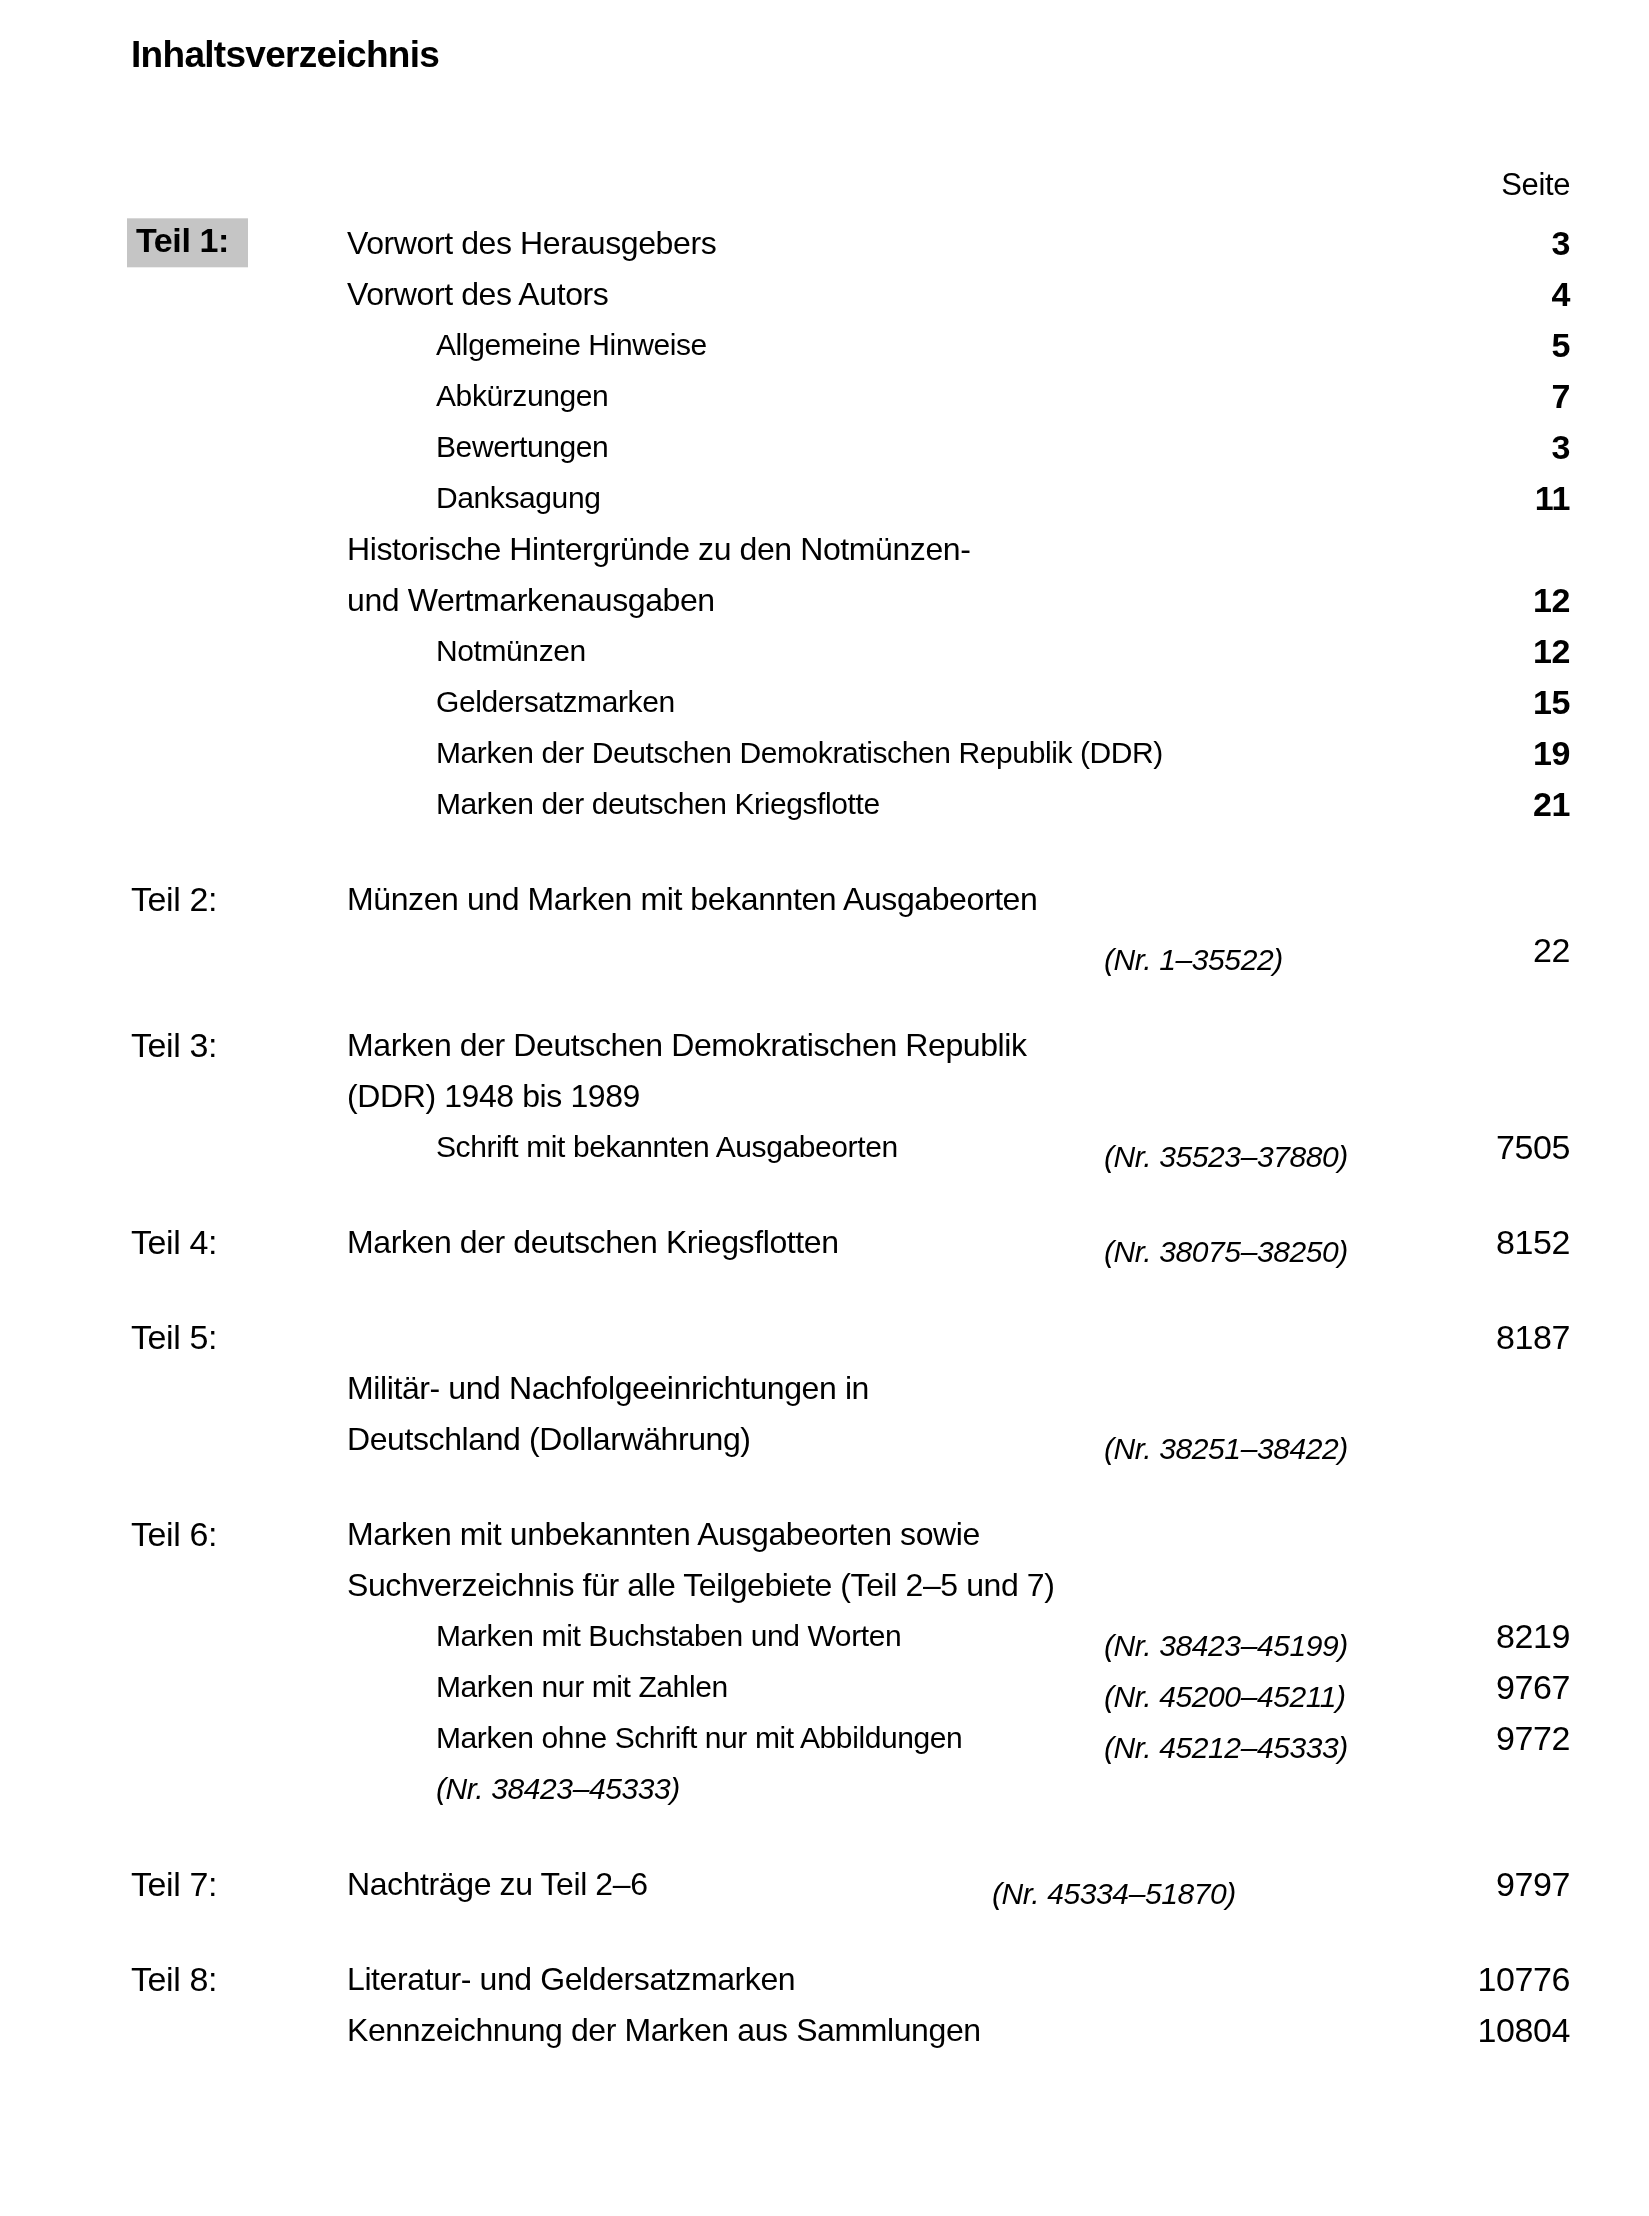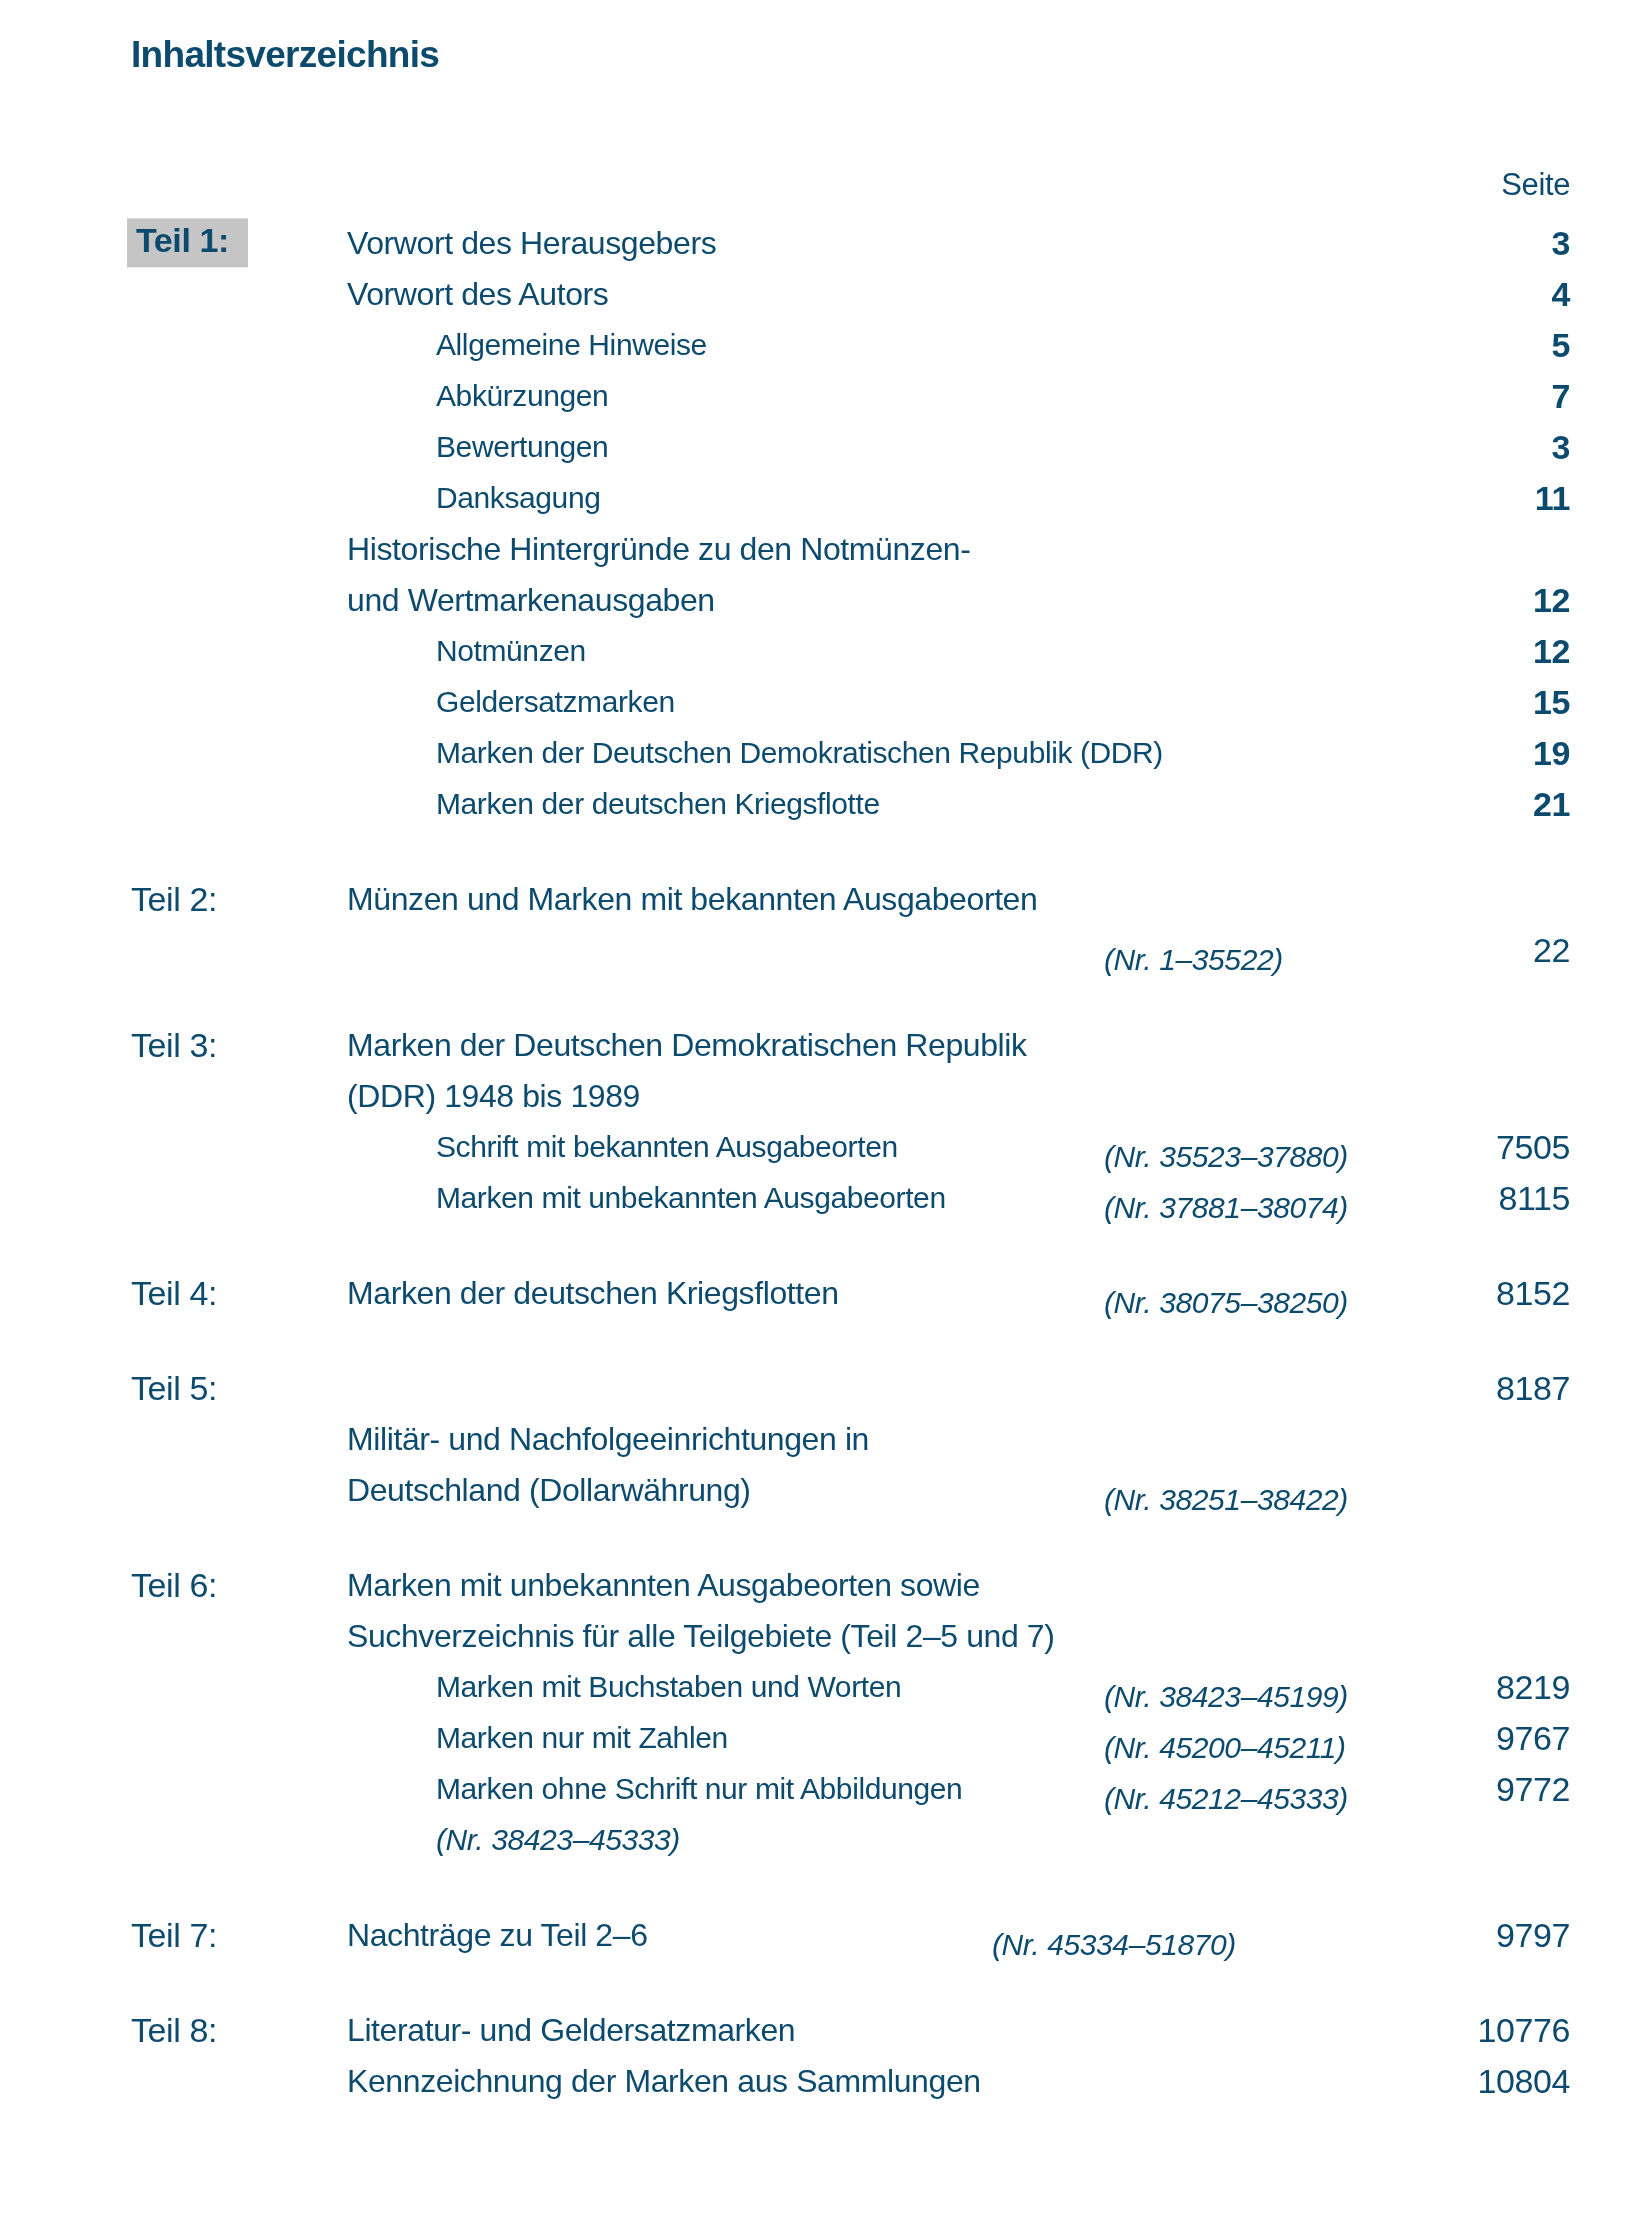--- a/index.html
+++ b/index.html
@@ -1,20 +1,20 @@
 <!DOCTYPE html>
 <html style="font-size:12px"><head>
 <meta charset="utf-8">
 <style>
   html,body { margin:0; padding:0; background:#ffffff; }
   .page {
     position:relative;
     width:1649px; height:2216px;
     background:#ffffff;
-    color:#0c4a6e;
+    color:#000000;
     font-family:"Liberation Sans", sans-serif;
     overflow:hidden;
   }
   .doc-title {
     position:absolute; left:131px; top:34px;
     font-size:37px; font-weight:700; letter-spacing:-0.7px;
     margin:0;
   }
   .seite-label {
     position:absolute; right:79px; top:167px;
@@ -122,25 +122,20 @@
           <span class="entry-title main">Marken der Deutschen Demokratischen Republik</span>
         </div>
         <div class="toc-row">
           <span class="entry-title main">(DDR) 1948 bis 1989</span>
         </div>
         <div class="toc-row">
           <span class="entry-title sub">Schrift mit bekannten Ausgabeorten</span>
           <span class="entry-nr">(Nr. 35523–37880)</span>
           <span class="entry-page">7505</span>
         </div>
-        <div class="toc-row">
-          <span class="entry-title sub">Marken mit unbekannten Ausgabeorten</span>
-          <span class="entry-nr">(Nr. 37881–38074)</span>
-          <span class="entry-page">8115</span>
-        </div>
       </section>
       <section class="toc-section" data-idx="3">
         <div class="toc-row">
           <span class="teil-label">Teil 4:</span>
           <span class="entry-title main">Marken der deutschen Kriegsflotten</span>
           <span class="entry-nr">(Nr. 38075–38250)</span>
           <span class="entry-page">8152</span>
         </div>
       </section>
       <section class="toc-section" data-idx="4">

